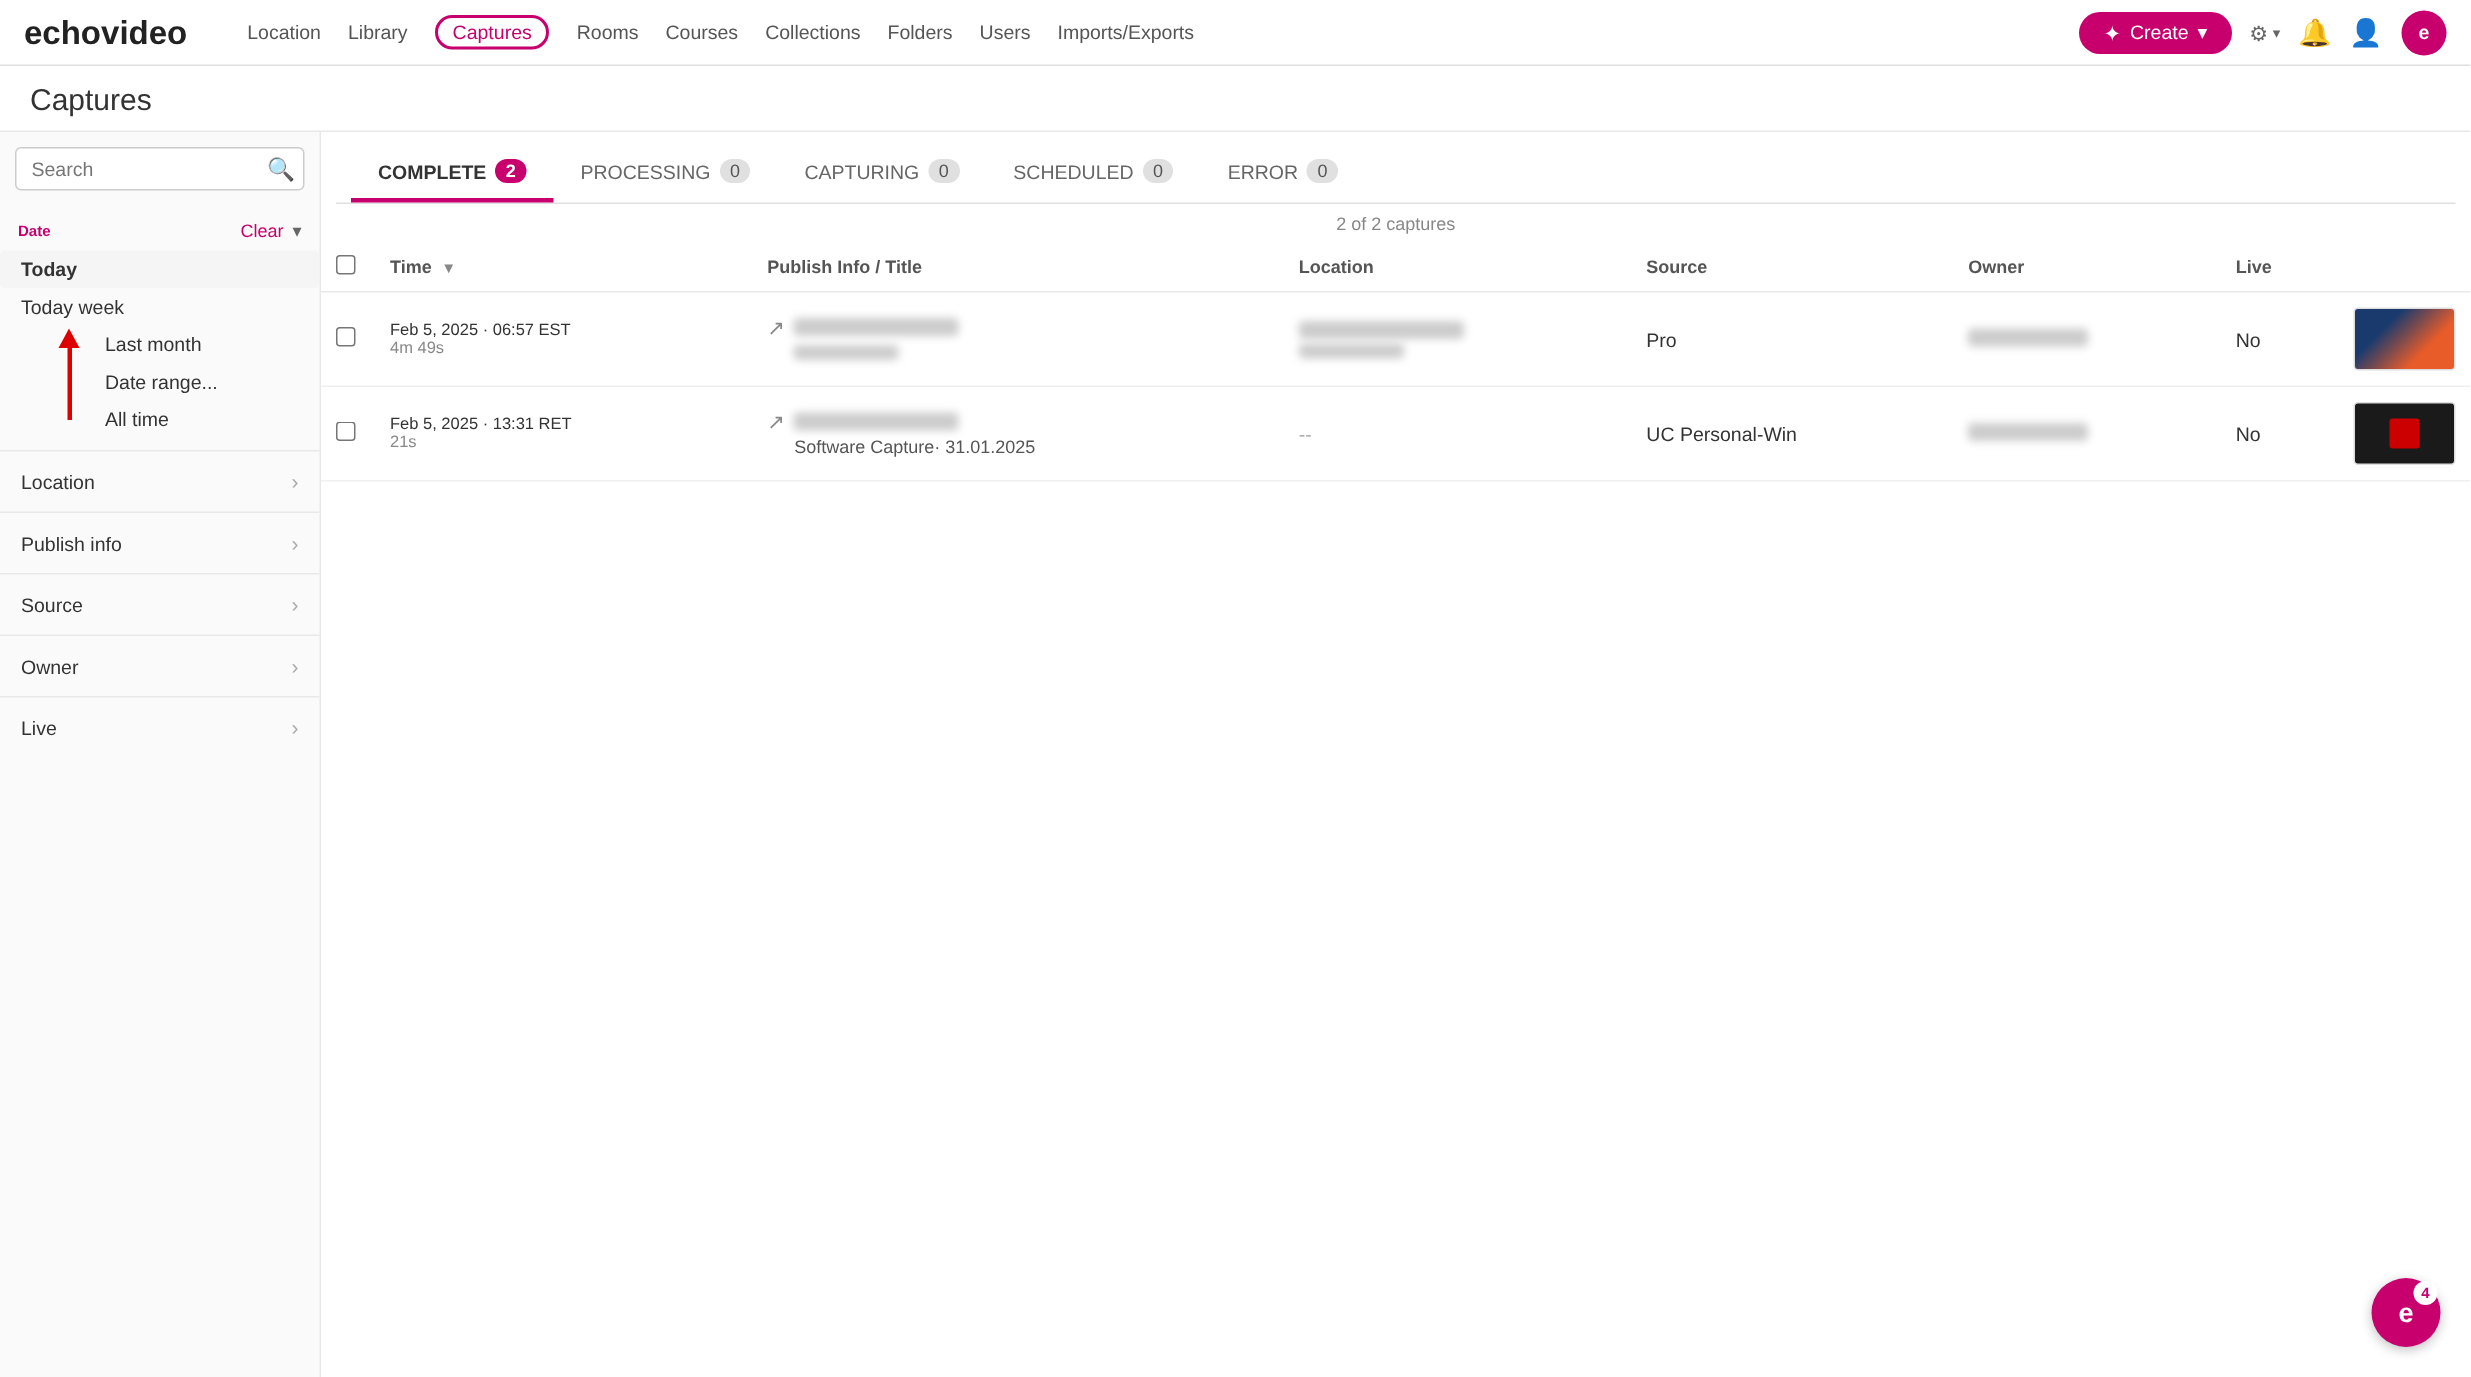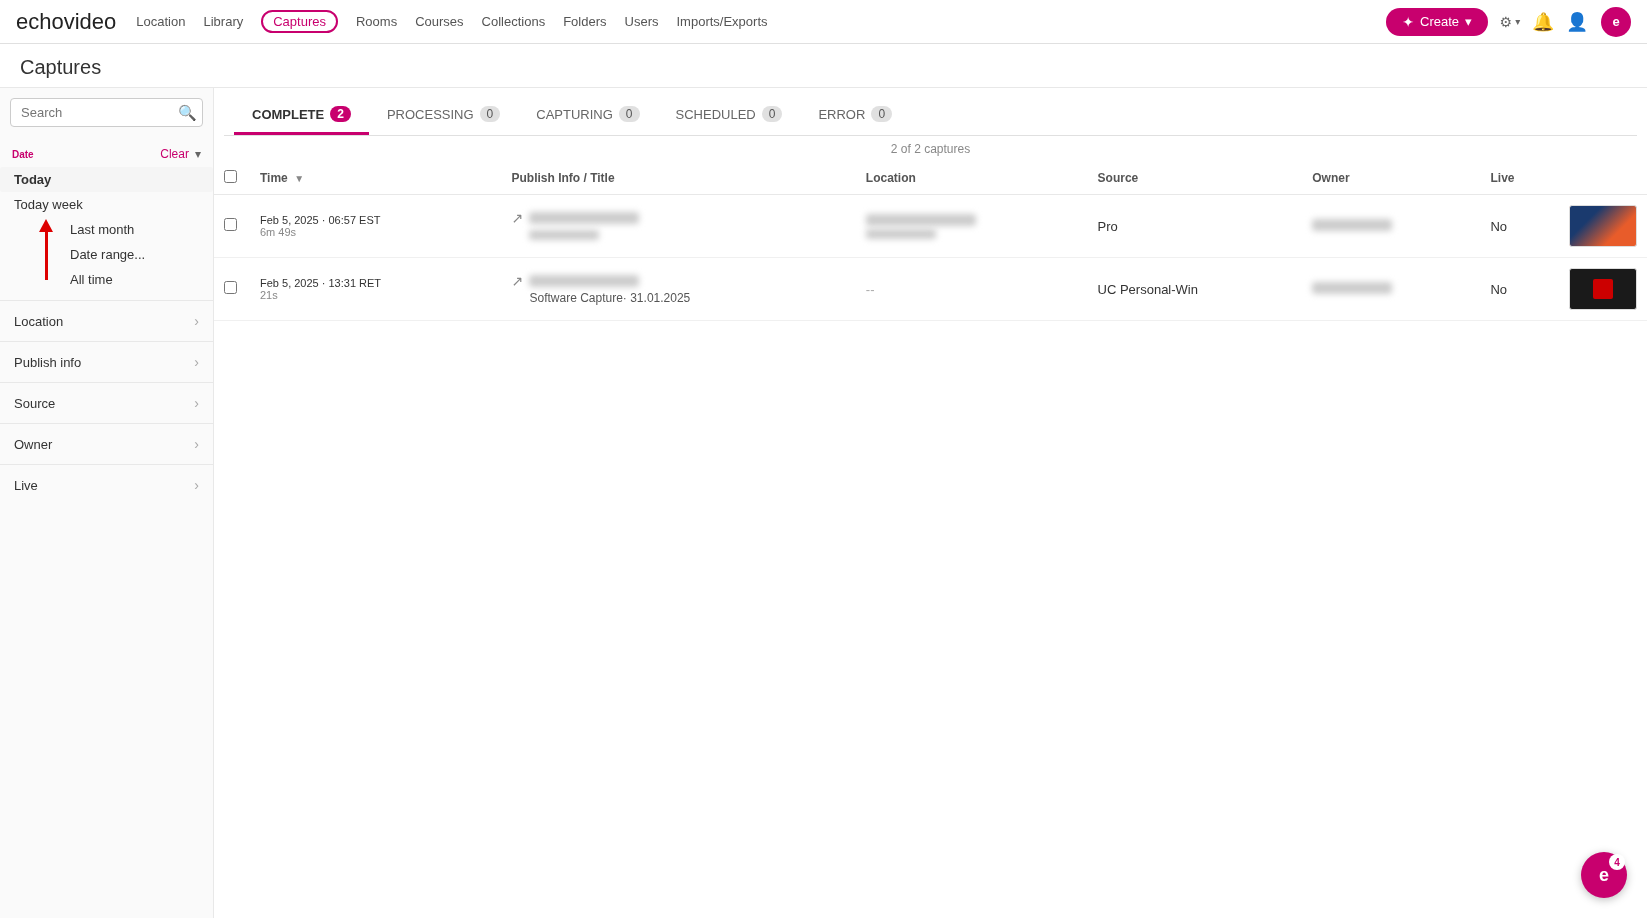--- a/index.html
+++ b/index.html
@@ -3,21 +3,21 @@
   <meta charset="utf-8">
   <style>
     * { box-sizing: border-box; margin: 0; padding: 0; }
     body { font-family: -apple-system, BlinkMacSystemFont, 'Segoe UI', sans-serif; font-size: 14px; background: #fff; color: #333; }
 
     
     .top-nav {
       display: flex; align-items: center; height: 44px;
       border-bottom: 1px solid #e0e0e0; padding: 0 16px; gap: 20px;
     }
-    .logo { font-size: 22px; font-weight: 400; color: #c8006e; margin-right: 0; }
+    .logo { font-size: 22px; font-weight: 700; color: #c8006e; margin-right: 20px; }
     .logo span { color: #222; }
     .nav-links { display: flex; gap: 18px; align-items: center; }
     .nav-link { font-size: 13px; color: #555; text-decoration: none; cursor: pointer; white-space: nowrap; }
     .nav-link.active {
       color: #c8006e;
       border: 2px solid #c8006e;
       border-radius: 14px;
       padding: 2px 10px;
     }
     .nav-right { margin-left: auto; display: flex; align-items: center; gap: 12px; }
@@ -314,21 +314,21 @@
         </tr>
       </thead>
       <tbody>
 
         <tr>
           <td>
             <input type="checkbox" class="row-cb" style="">
           </td>
           <td>
             <div class="time-main">Feb 5, 2025 · 06:57 EST</div>
-            <div class="time-sub">6m 49s</div>
+            <div class="time-sub">4m 49s</div>
           </td>
           <td>
             <div class="publish-title-cell">
               <div class="publish-row">
                 <span class="share-icon">↗</span>
                 <span class="blurred-text"></span>
               </div>
               <div style="padding-left:18px;">
                 <span class="blurred-text blurred-text-sm"></span>
               </div>

